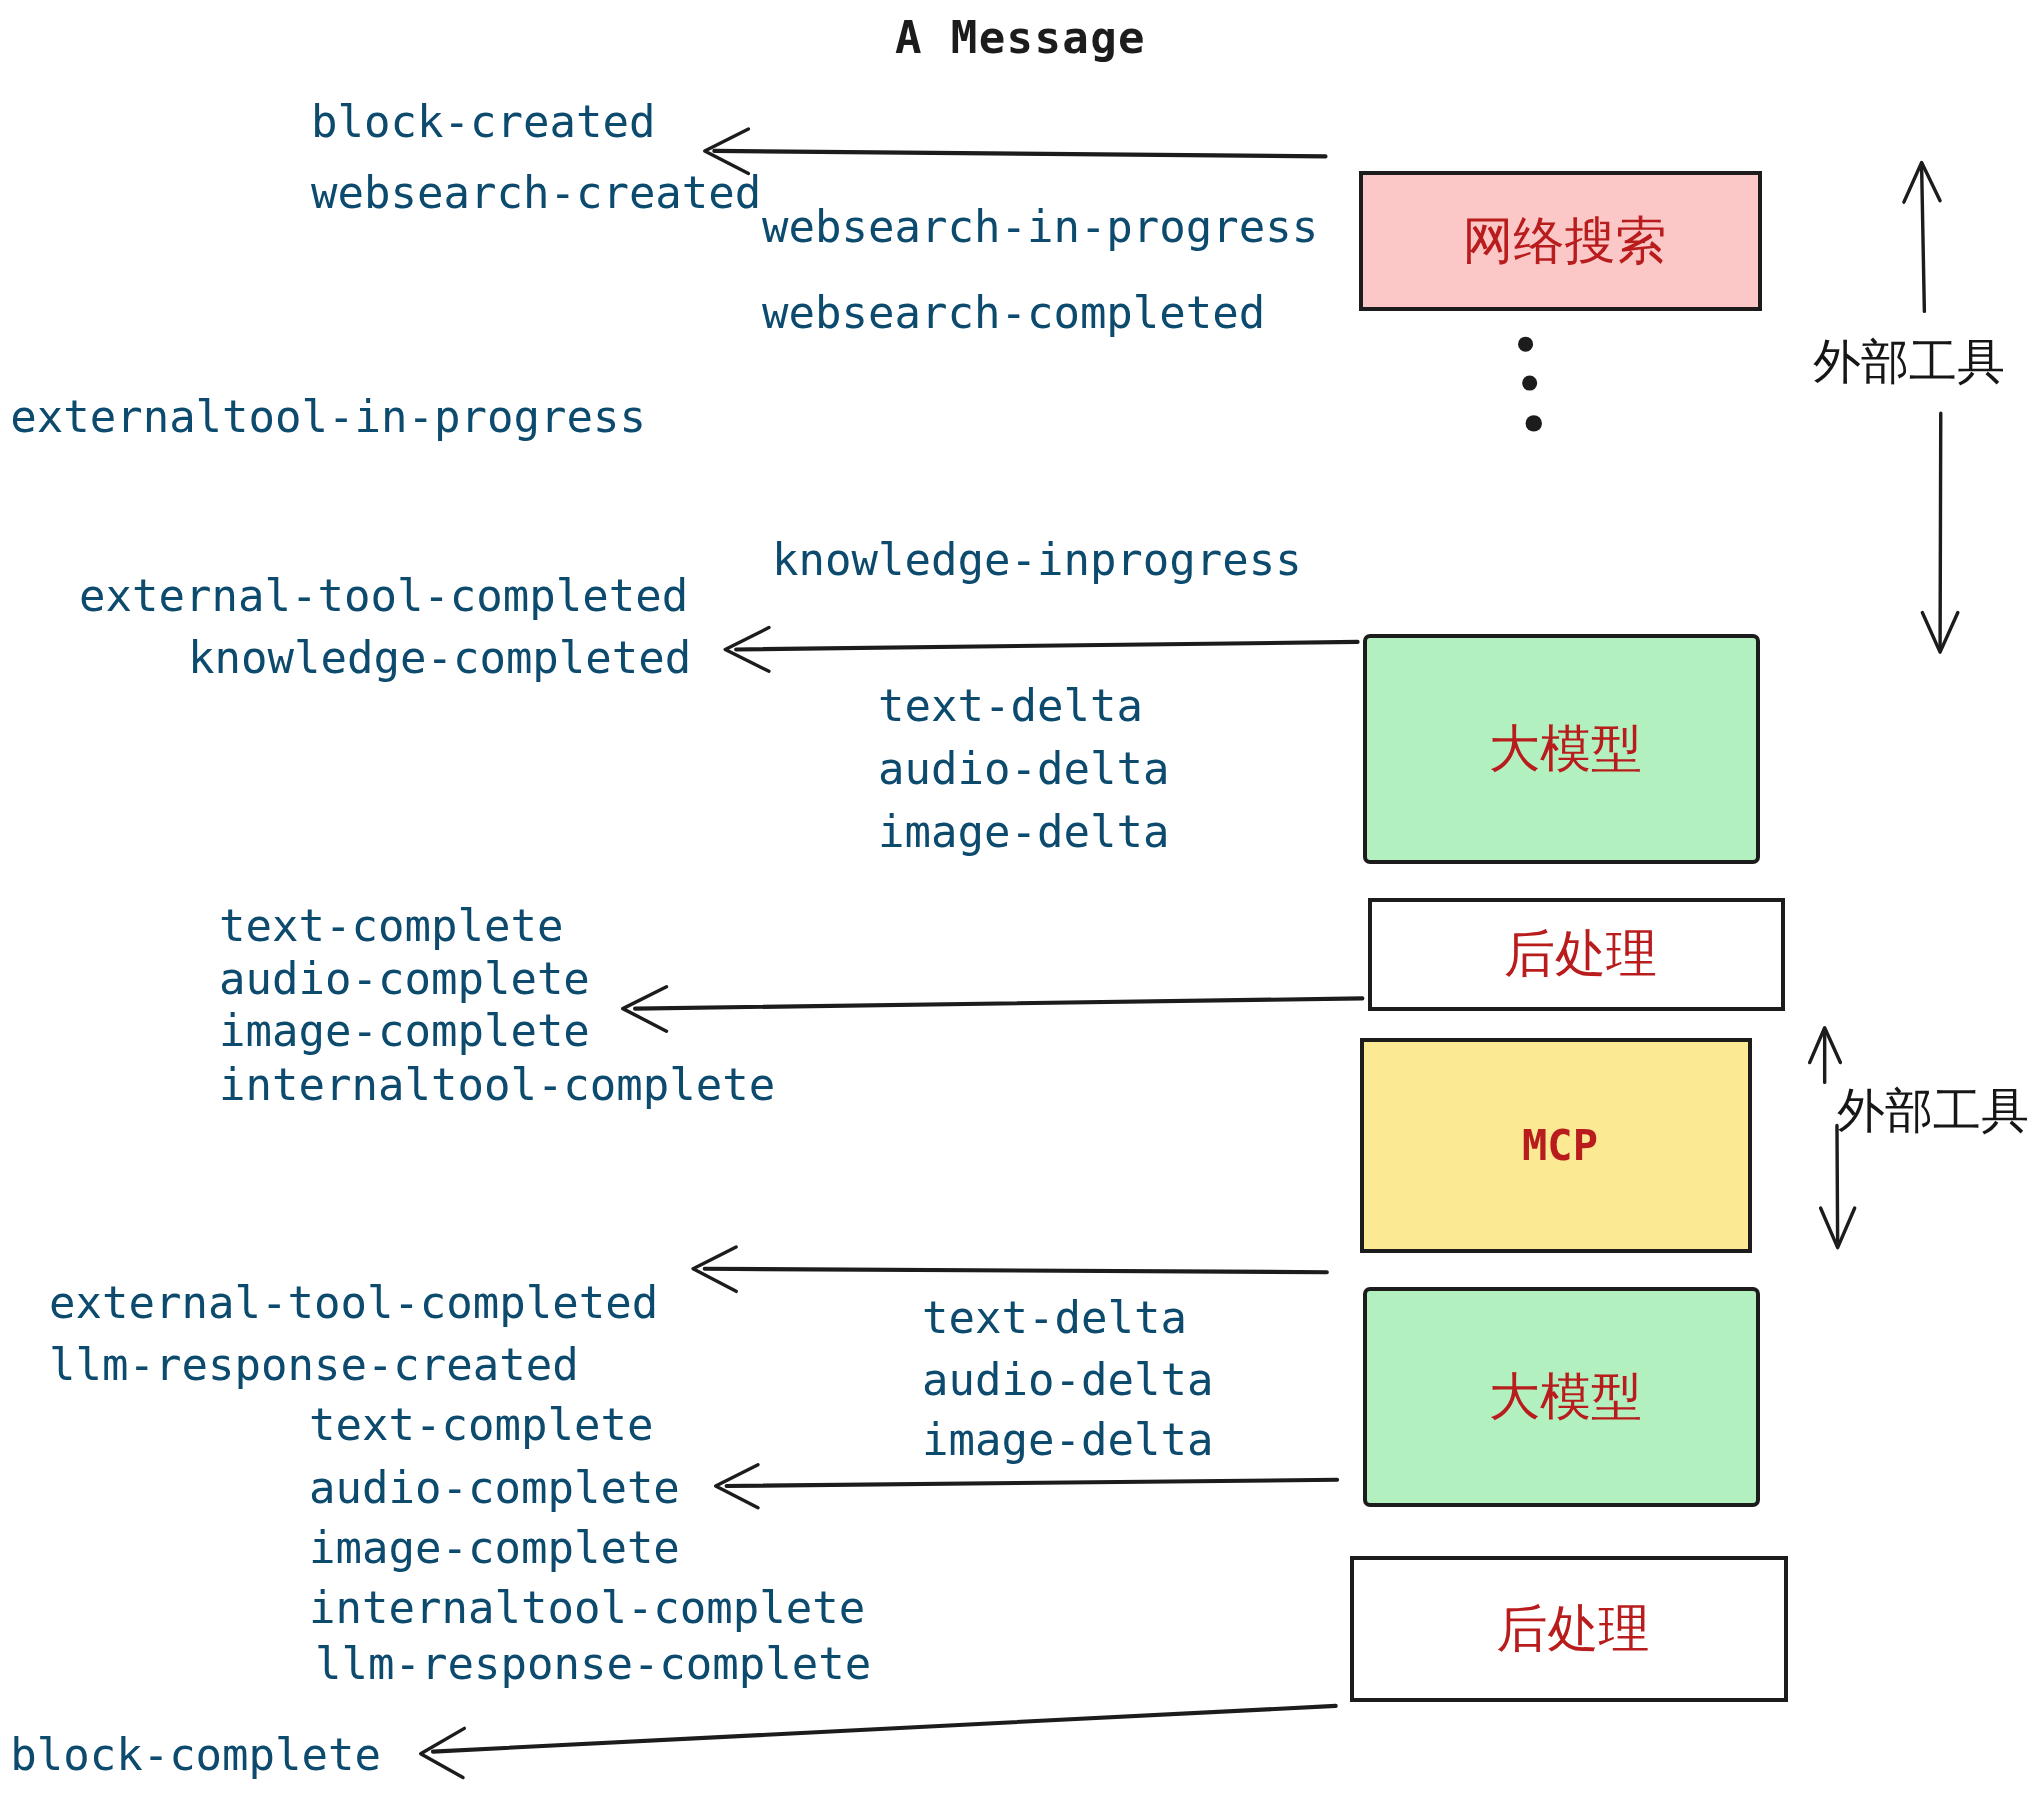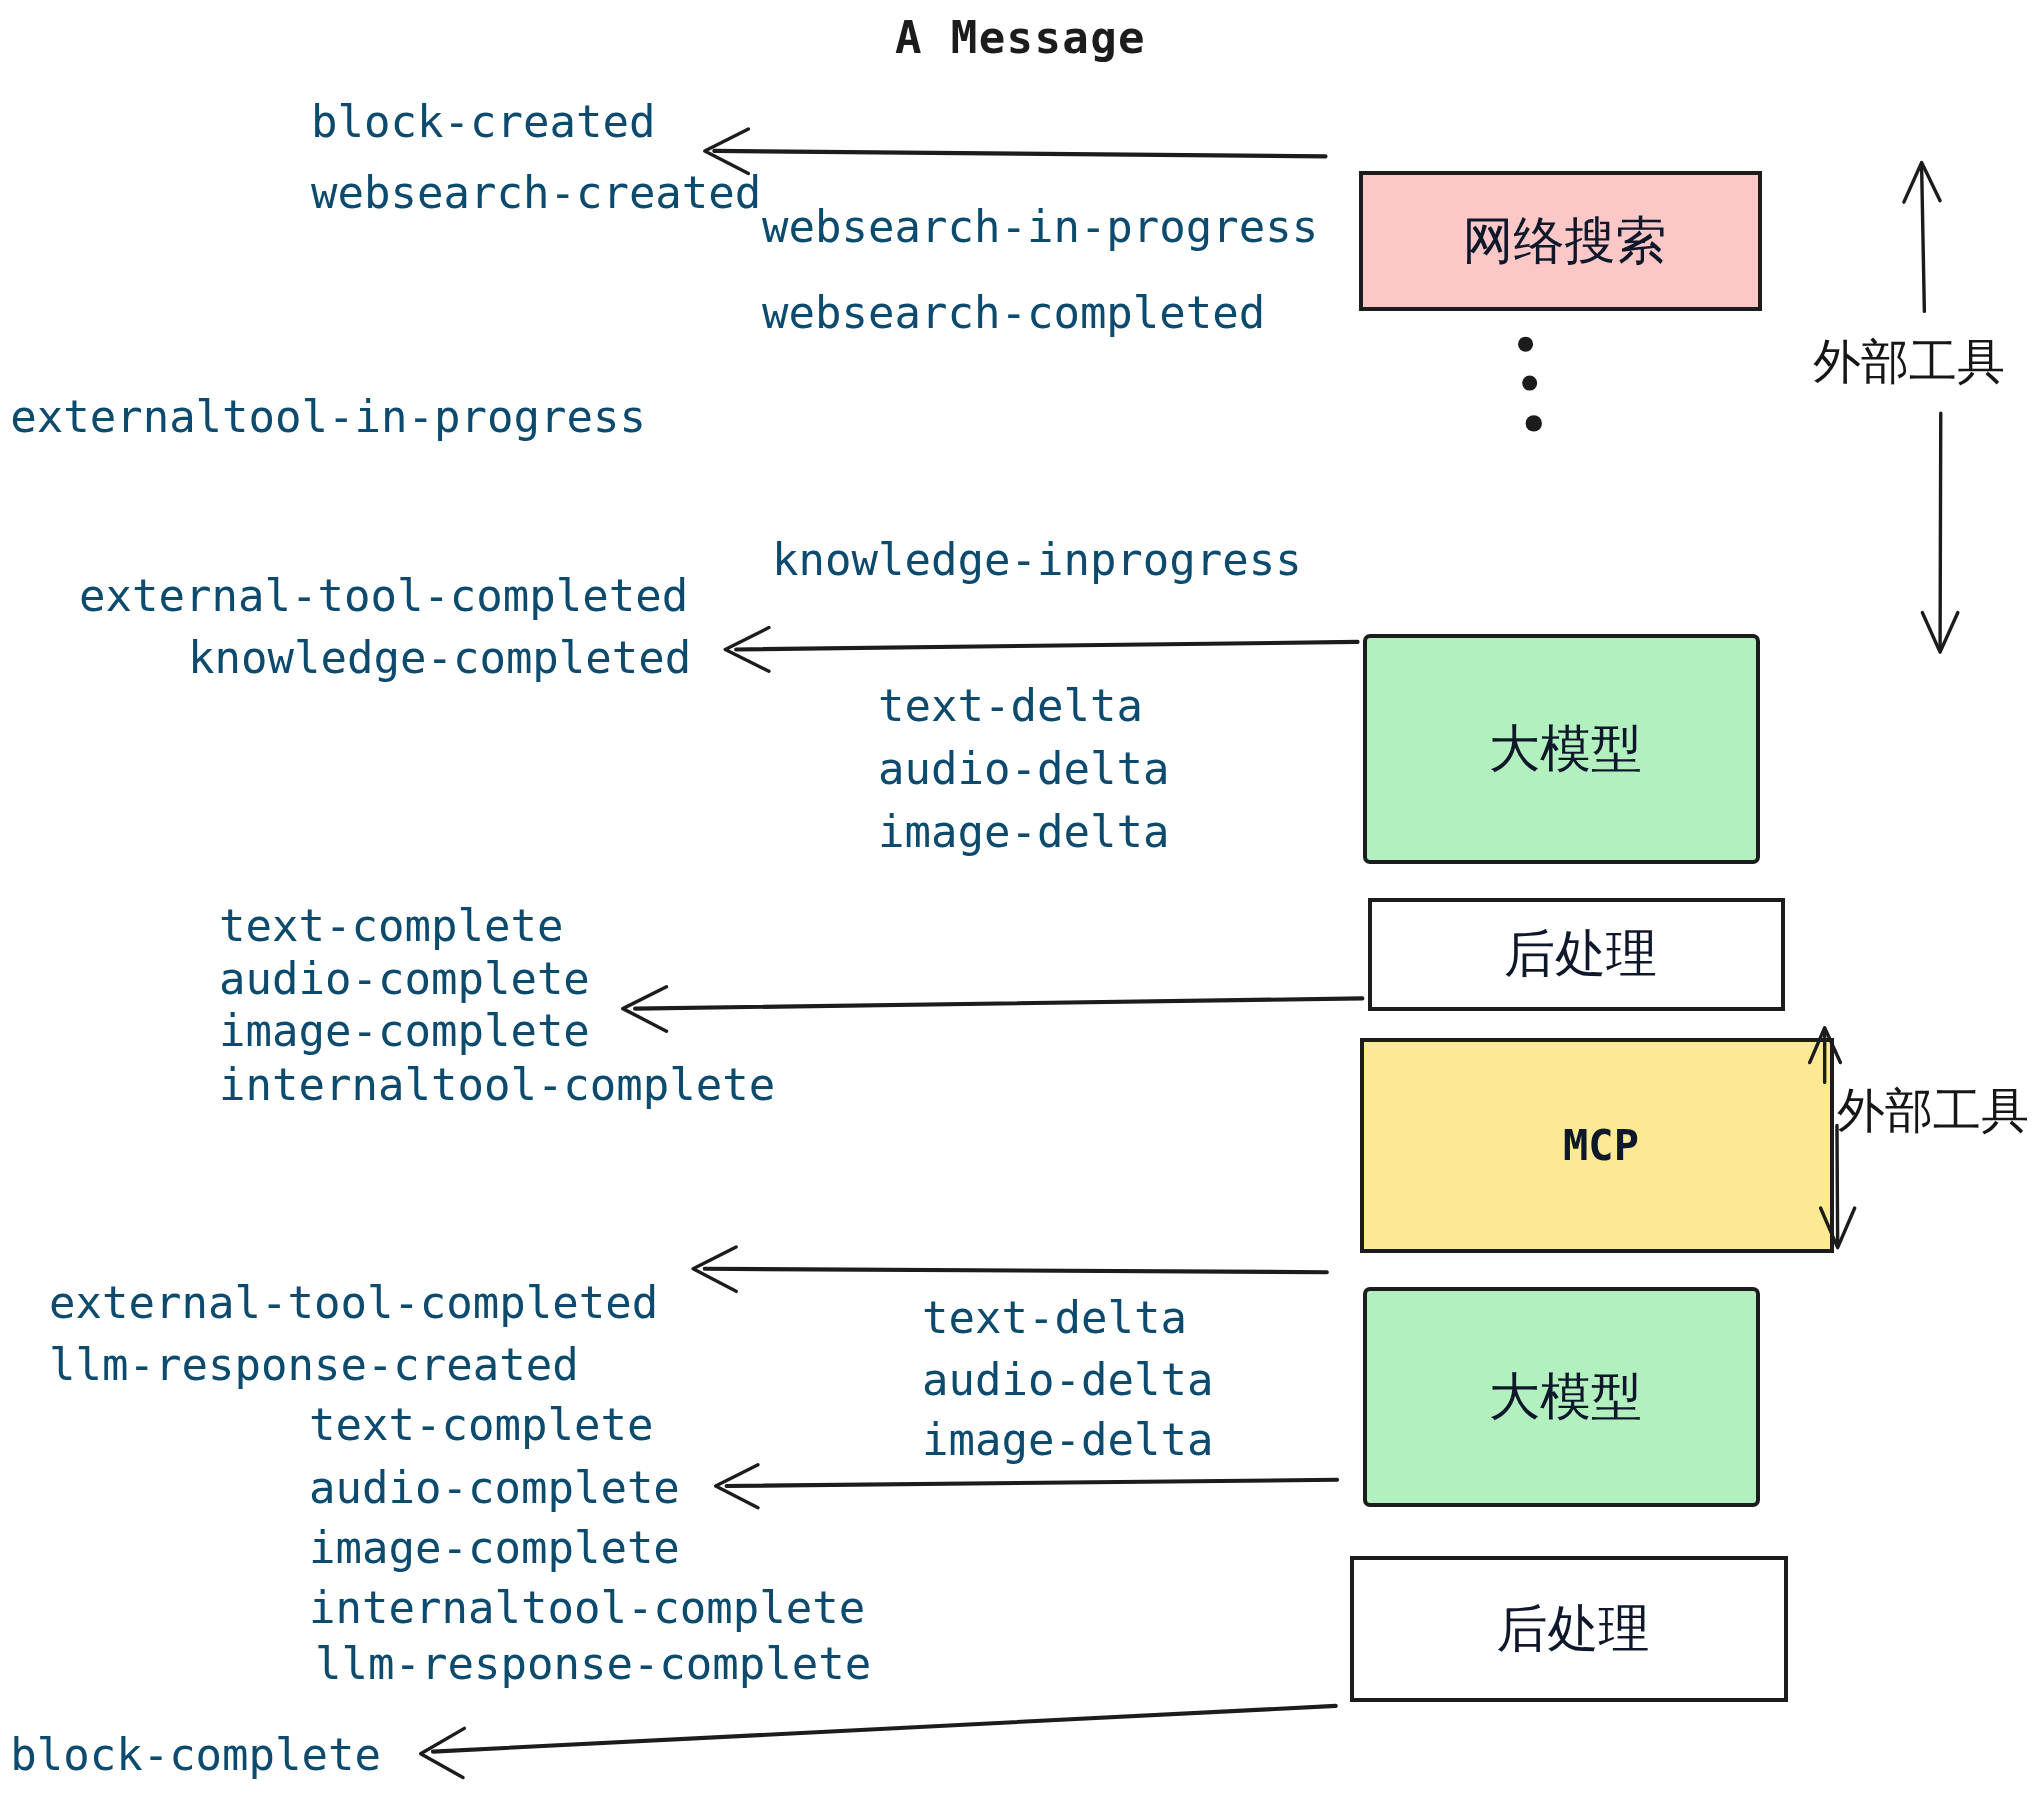--- a/index.html
+++ b/index.html
@@ -28,21 +28,21 @@
   }
   .box{
     position:absolute;
     border:4.1px solid #1c1c1c;
     display:flex;
     align-items:center;
     justify-content:center;
     box-sizing:border-box;
     font-family:"Liberation Sans", sans-serif;
     font-size:51px;
-    color:#0f172a;
+    color:#b91c1c;
     padding-left:8px;
   }
   .box.pink{background:#fbc7c7;}
   .box.green{background:#b2f0bf;border-radius:7px;}
   .box.yellow{background:#fce994;}
   .box.white{background:#ffffff;}
   .box.mono{font-family:"DejaVu Sans Mono", monospace;font-size:42px;font-weight:bold;}
   .side-label{
     position:absolute;
     font-family:"Liberation Sans", sans-serif;
@@ -102,21 +102,21 @@
 
   <div class="box pink" style="left:1359px;top:171px;width:403px;height:140px;">
       <span>网络搜索</span>
     </div>
   <div class="box green" style="left:1363px;top:634px;width:397px;height:230px;">
       <span>大模型</span>
     </div>
   <div class="box white" style="left:1368px;top:898px;width:417px;height:113px;">
       <span>后处理</span>
     </div>
-  <div class="box yellow mono" style="left:1360px;top:1038px;width:474px;height:215px;">
+  <div class="box yellow mono" style="left:1360px;top:1038px;width:392px;height:215px;">
       <span>MCP</span>
     </div>
   <div class="box green" style="left:1363px;top:1287px;width:397px;height:220px;">
       <span>大模型</span>
     </div>
   <div class="box white" style="left:1350px;top:1556px;width:438px;height:146px;">
       <span>后处理</span>
     </div>
 
   <div class="side-label" style="left:1813px;top:330px;">外部工具</div>

